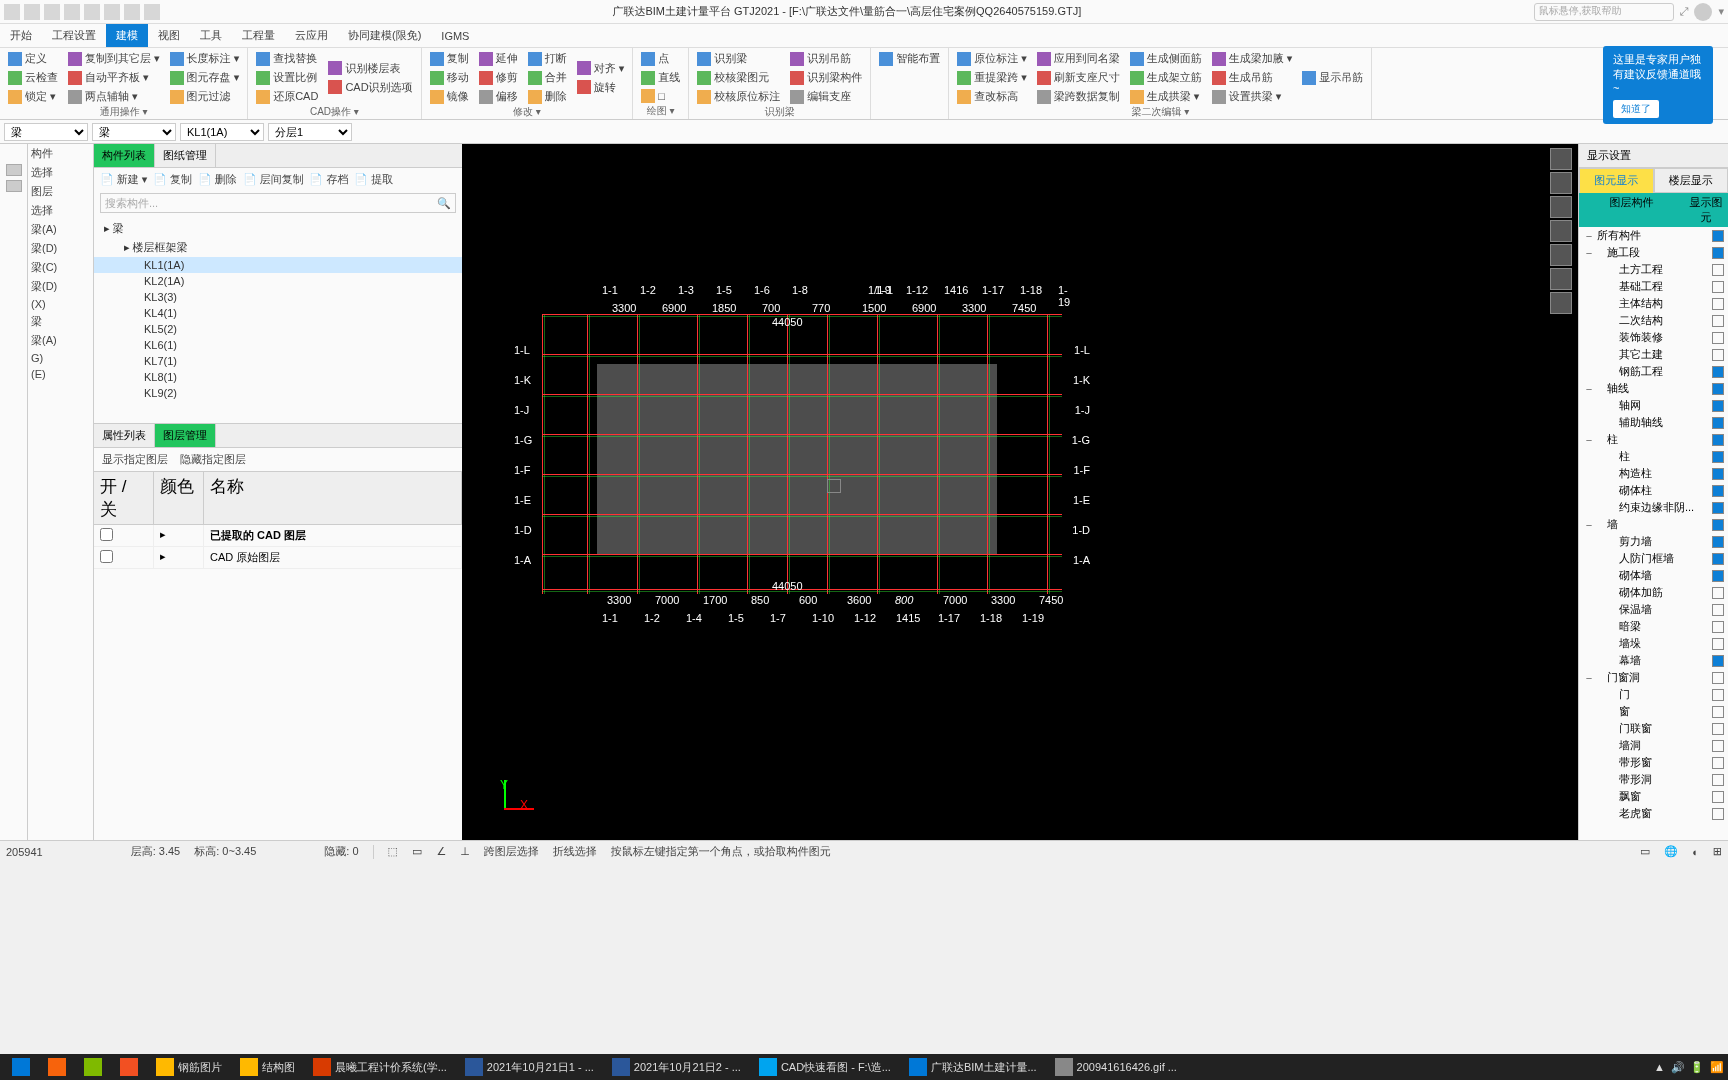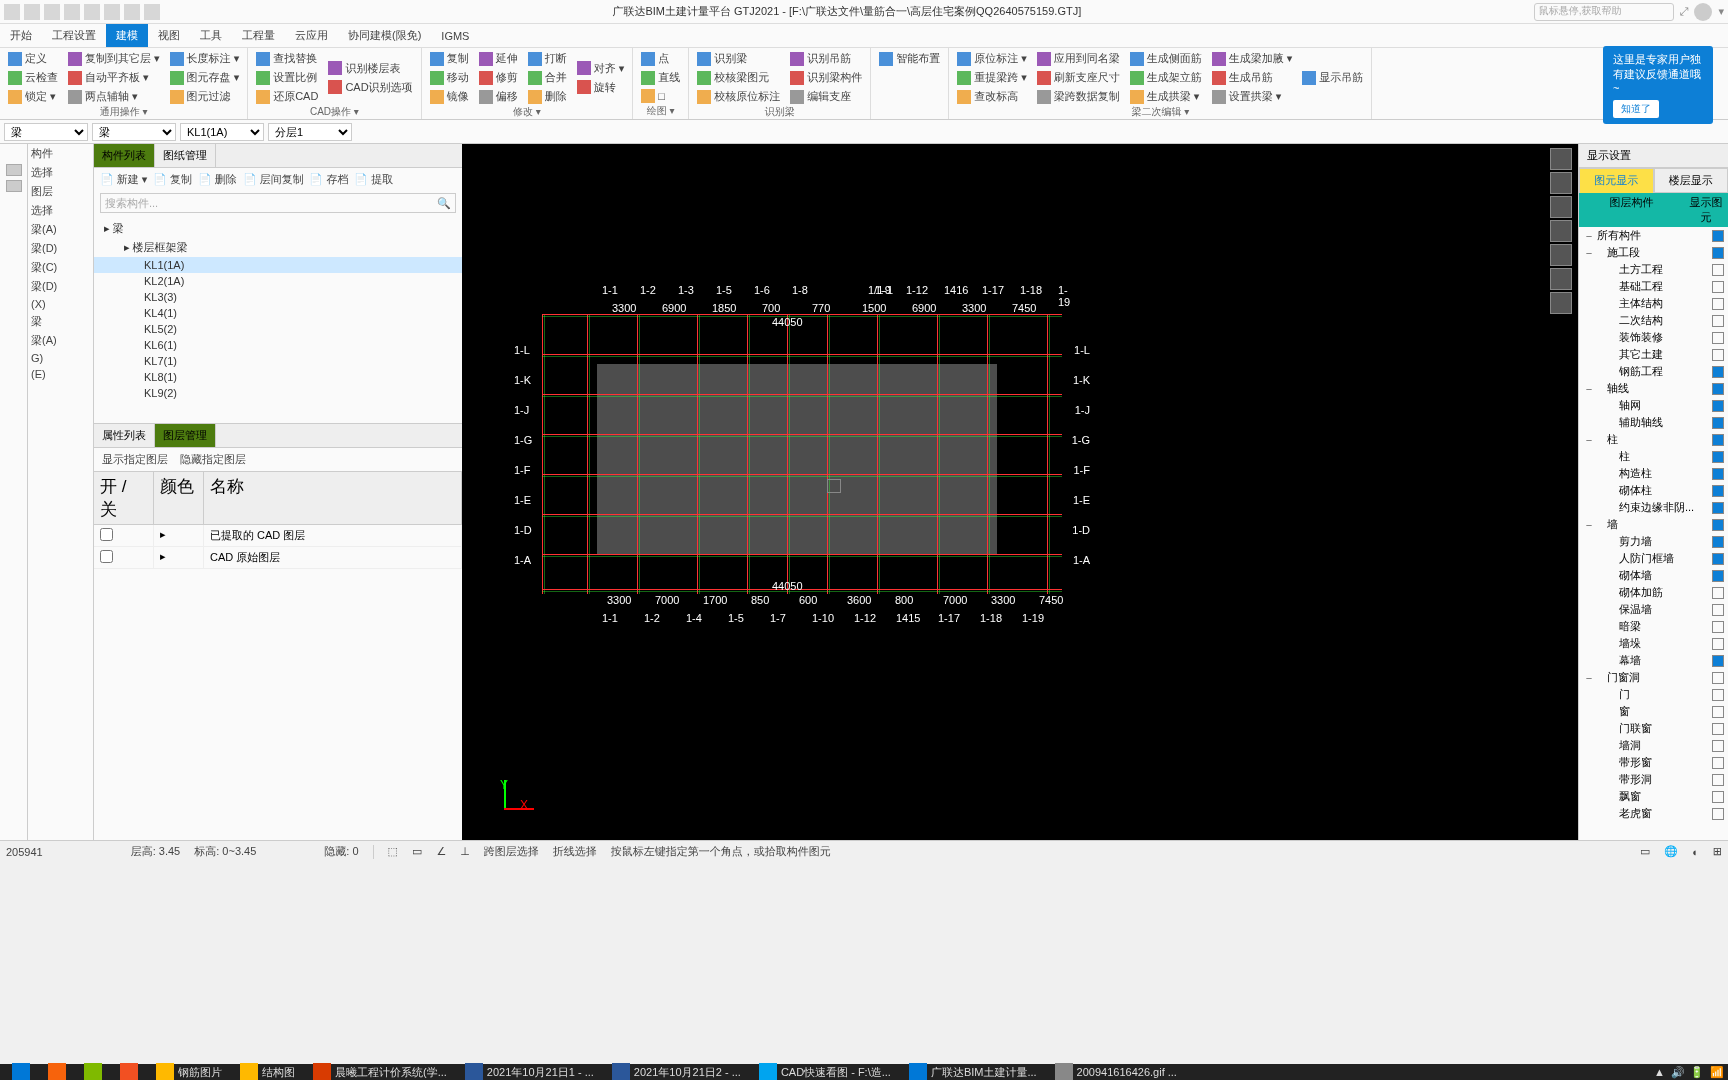--- a/index.html
+++ b/index.html
@@ -27,21 +27,21 @@
 .selectors select{height:18px;border:1px solid #ccc;background:#fff;font-size:11px;padding:0 2px}
 .main{display:flex;height:696px}
 .leftnarrow{width:28px;background:#fafafa;border-right:1px solid #ccc;display:flex;flex-direction:column;gap:4px;padding-top:20px}
 .leftnarrow span{width:16px;height:12px;margin:0 auto;background:#ccc;border:1px solid #aaa}
 .leftpanel{width:66px;background:#fafafa;border-right:1px solid #ccc;font-size:10px;color:#444}
 .leftpanel div{padding:2px 3px}
 .midpanel{width:368px;background:#fafafa;display:flex;flex-direction:column}
 .mptop{height:280px;border-bottom:1px solid #ccc;display:flex;flex-direction:column}
 .mptabs{display:flex;border-bottom:1px solid #ccc;background:#eee}
 .mptabs .t{padding:4px 8px;border-right:1px solid #ccc;font-size:11px;cursor:pointer}
-.mptabs .t.active{background:#4d7c0f}
+.mptabs .t.active{background:#22c55e}
 .mptools{padding:4px 6px;display:flex;gap:6px;flex-wrap:wrap;font-size:11px;color:#444}
 .mptools span{cursor:pointer}
 .mpsearch{margin:2px 6px;height:20px;border:1px solid #ccc;padding:0 4px;font-size:10px;color:#aaa;display:flex;align-items:center;justify-content:space-between}
 .tree{flex:1;overflow:auto;padding:4px 0}
 .tree .tn{padding:2px 0 2px 20px;font-size:11px;color:#333;cursor:pointer}
 .tree .tn.l1{padding-left:10px}
 .tree .tn.l2{padding-left:30px}
 .tree .tn.l3{padding-left:50px}
 .tree .tn.sel{background:#cde8ff}
 .mpbot{flex:1;display:flex;flex-direction:column}
@@ -76,21 +76,21 @@
 .rplist{flex:1;overflow:auto}
 .rprow{display:flex;align-items:center;padding:1px 4px;font-size:11px}
 .rprow .exp{width:12px;text-align:center;color:#666}
 .rprow .lbl{flex:1;padding-left:2px}
 .rprow .cb{width:12px;height:12px;border:1px solid #888}
 .rprow .cb.on{background:#0d7fd6}
 .rprow.d1 .lbl{padding-left:12px}
 .rprow.d2 .lbl{padding-left:24px}
 .statusbar{height:22px;background:#f0f0f0;border-top:1px solid #ccc;display:flex;align-items:center;font-size:11px;color:#444;padding:0 6px;gap:14px}
 .statusbar .sep{width:1px;height:14px;background:#ccc}
-.taskbar{position:absolute;bottom:0;left:0;right:0;height:16px;background:#222;display:flex;align-items:center;padding:4px 4px;gap:2px}
+.taskbar{position:absolute;bottom:0;left:0;right:0;height:26px;background:#222;display:flex;align-items:center;padding:4px 4px;gap:2px}
 .taskbar .tb{height:28px;padding:0 8px;display:flex;align-items:center;color:#ddd;font-size:11px;gap:4px;cursor:pointer}
 .taskbar .tb .ico{width:18px;height:18px;background:#555}
 .taskbar .tray{margin-left:auto;display:flex;gap:6px;align-items:center;color:#ddd}
 .ic-blue{background:#4a90d9}
 .ic-green{background:#5cb85c}
 .ic-orange{background:#f0ad4e}
 .ic-purple{background:#9b59b6}
 .ic-red{background:#d9534f}
 .ic-gray{background:#999}
 </style>
@@ -470,21 +470,21 @@
       <div class="lytbl">
         <div class="hdr">
           <div style="width:60px">开 / 关</div>
           <div style="width:50px">颜色</div>
           <div style="flex:1">名称</div>
         </div>
         <div id="layerrows">
             <div class="row">
               <div style="width: 60px;"><input type="checkbox" style=""></div>
               <div style="width: 50px;">▸</div>
-              <div style="flex: 1 1 0%;">已提取的 CAD 图层</div>
+              <div style="flex: 1 1 0%; font-weight: bold;">已提取的 CAD 图层</div>
             </div>
             <div class="row">
               <div style="width: 60px;"><input type="checkbox" style=""></div>
               <div style="width: 50px;">▸</div>
               <div style="flex: 1 1 0%;">CAD 原始图层</div>
             </div>
           </div>
       </div>
     </div>
   </div>
@@ -580,21 +580,21 @@
         <div class="glabel" style="left: 354px; bottom: -30px;">1415</div>
         <div class="glabel" style="left: 396px; bottom: -30px;">1-17</div>
         <div class="glabel" style="left: 438px; bottom: -30px;">1-18</div>
         <div class="glabel" style="left: 480px; bottom: -30px;">1-19</div>
         <div class="glabel" style="left: 65px; bottom: -12px;">3300</div>
         <div class="glabel" style="left: 113px; bottom: -12px;">7000</div>
         <div class="glabel" style="left: 161px; bottom: -12px;">1700</div>
         <div class="glabel" style="left: 209px; bottom: -12px;">850</div>
         <div class="glabel" style="left: 257px; bottom: -12px;">600</div>
         <div class="glabel" style="left: 305px; bottom: -12px;">3600</div>
-        <div class="glabel" style="left: 353px; bottom: -12px;">800</div>
+        <div class="glabel" style="left: 353px; bottom: -12px; font-style: italic;">800</div>
         <div class="glabel" style="left: 401px; bottom: -12px;">7000</div>
         <div class="glabel" style="left: 449px; bottom: -12px;">3300</div>
         <div class="glabel" style="left: 497px; bottom: -12px;">7450</div>
         <div class="glabel" style="left: 230px; bottom: 2px;">44050</div>
       </div>
     <div class="axis">
       <div class="ly"></div>
         <div class="lx"></div>
       <div class="y">Y</div>
       <div class="x">X</div>

